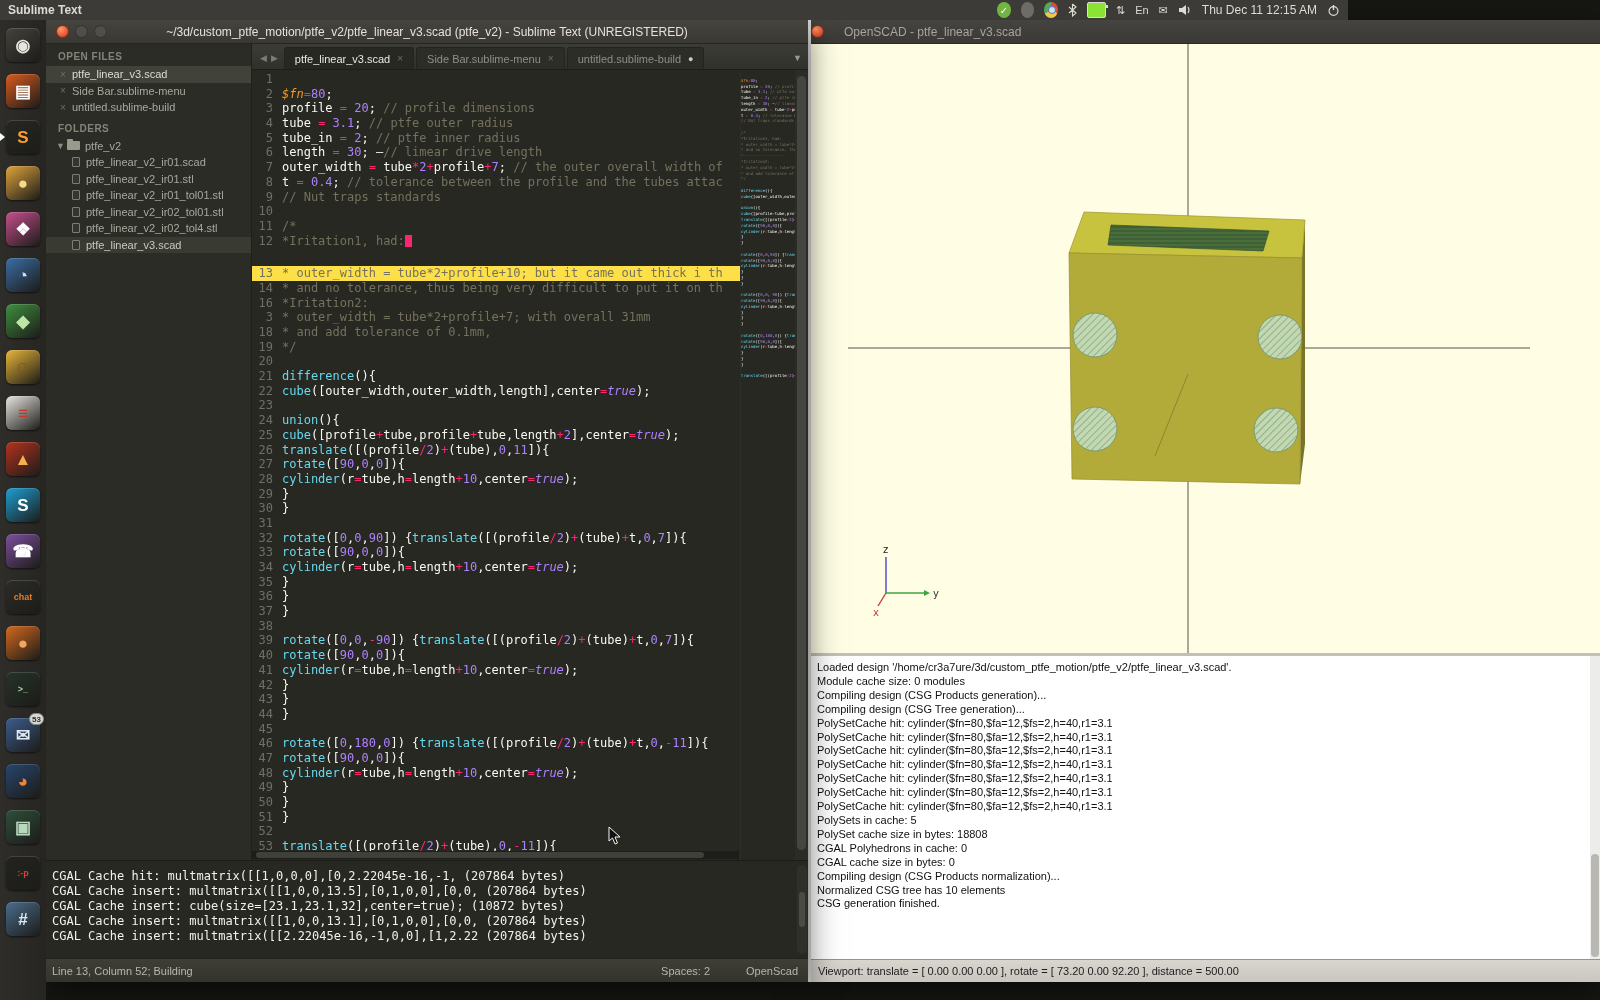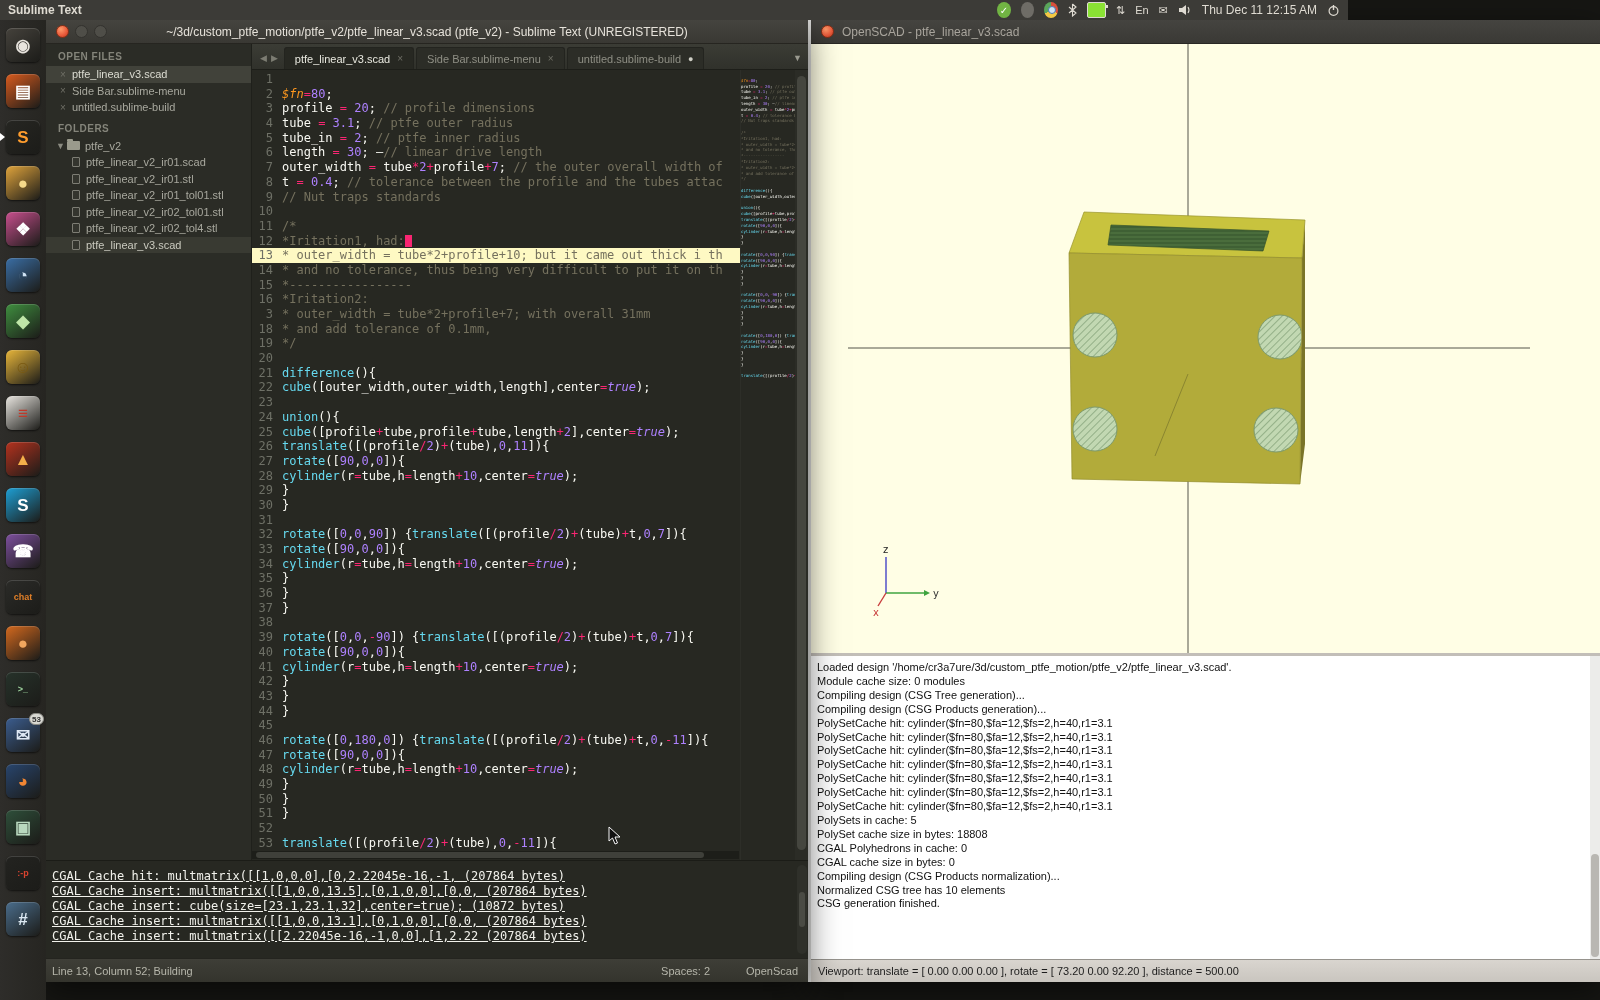--- a/index.html
+++ b/index.html
@@ -82,43 +82,43 @@
   .tab { height:22px; display:flex; align-items:center; gap:7px; padding:0 10px; border:1px solid #23241f; border-bottom:none; background:#2c2d27; border-radius:3px 3px 0 0; margin-right:2px; white-space:nowrap; }
   .tab.active { background:#272822; color:#e8e8df; }
   .tab .tclose { color:#6f6f66; font-size:10px; }
   .tab .tdot { color:#cfcfc6; font-size:9px; }
   .tab-overflow { position:absolute; right:6px; bottom:6px; color:#9a9a90; font-size:9px; }
   .st-editor { flex:1; display:flex; min-height:0; position:relative; background:#272822; }
   .gutter-code { flex:1; display:flex; flex-direction:column; overflow:hidden; padding-top:2px; font-family:"DejaVu Sans Mono", monospace; font-size:12px; }
   .code-row { display:flex; line-height:14.7px; height:14.7px; white-space:pre; color:#f8f8f2; }
   .code-row .ln { width:30px; text-align:right; padding-right:9px; color:#6e7066; flex:none; }
   .code-row .ct { flex:1; overflow:hidden; }
-  .code-row.active { background:#fef9c3; }
+  .code-row.active { background:#fde047;margin-top:18px; }
   .tok-com { color:#75715e; }
   .tok-fn { color:#66d9ef; }
   .tok-num { color:#ae81ff; }
   .tok-op { color:#f92672; }
   .tok-param { color:#fd971f; font-style:italic; }
   .tok-const { color:#ae81ff; font-style:italic; }
   .cursor-block { display:inline-block; width:7px; height:12px; background:#f92672; vertical-align:-2px; }
   .minimap { width:55px; background:#272822; border-left:1px solid #2d2e28; overflow:hidden; padding-top:2px; font-family:"DejaVu Sans Mono", monospace; }
   .minimap .code-row { line-height:5.8px; height:5.8px; font-size:4px; }
   .vscroll { width:13px; background:#2b2c26; position:relative; }
   .vscroll .thumb { position:absolute; left:2px; right:2px; top:6px; bottom:10px; background:#45463f; border-radius:6px; }
   .hscroll { position:absolute; left:0; right:69px; bottom:1px; height:8px; background:#1d1e19; }
   .hscroll .thumb { position:absolute; left:4px; top:1px; height:6px; width:92%; background:#3f403a; border-radius:3px; }
   .st-build { height:98px; background:#272822; border-top:1px solid #1b1c17; padding:8px 0 0 6px; font-family:"DejaVu Sans Mono", monospace; font-size:12px; color:#f2f2ec; position:relative; overflow:hidden; }
-  .build-line { line-height:15px; white-space:pre;text-decoration:underline; }
+  .build-line { line-height:15px; white-space:pre; }
   .st-build .bscroll { position:absolute; right:1px; top:4px; bottom:4px; width:10px; background:#2f302a; border-radius:5px; }
   .st-build .bscroll .thumb { position:absolute; left:2px; right:2px; top:30%; height:40%; background:#4a4b44; border-radius:4px; }
   .st-status { height:24px; background:linear-gradient(#3e3e37,#34342d); border-top:1px solid #24241f; color:#b6b6ab; font-size:11px; display:flex; align-items:center; padding:0 10px 0 6px; }
   .st-status .right { margin-left:auto; display:flex; gap:36px; }
   
   .openscad { left:808px; top:20px; width:792px; height:962px; display:flex; flex-direction:column; background:#fff; border-left:3px solid #dcdcda; z-index:20; }
-  .os-title { height:24px; background:linear-gradient(#454440,#3a3935); border-bottom:1px solid #292824; display:flex; align-items:center; color:#a8a49c; font-size:12px; gap:8px; padding-left:10px; }
+  .os-title { height:24px; background:linear-gradient(#454440,#3a3935); border-bottom:1px solid #292824; display:flex; align-items:center; color:#a8a49c; font-size:12px; gap:20px; }
   .os-viewport { height:612px; background:#fffee5; position:relative; overflow:hidden; border-bottom:3px solid #c2beb8; }
   .os-console { flex:1; background:#ffffff; color:#111; font-size:11px; padding:5px 0 0 6px; position:relative; overflow:hidden; }
   .console-line { line-height:13.9px; white-space:pre; }
   .os-console .cscroll { position:absolute; right:0; top:0; bottom:0; width:10px; background:#ececea; }
   .os-console .cscroll .thumb { position:absolute; left:1px; right:1px; bottom:2px; height:34%; background:#b9b7b2; border-radius:4px; }
   .os-status { height:23px; background:linear-gradient(#d9d5cf,#c9c5bf); border-top:1px solid #96938d; color:#1c1c1c; font-size:11px; display:flex; align-items:center; padding-left:7px; }
   
   .mouse-cursor { position:absolute; left:608px; top:826px; z-index:99; }
 </style>
 </head>
@@ -312,21 +312,20 @@
               <div class="code-row"><span class="ln">5</span><span class="ct">tube_in <span class="tok-op">=</span> <span class="tok-num">2</span>; <span class="tok-com">// ptfe inner radius</span></span></div>
               <div class="code-row"><span class="ln">6</span><span class="ct">length <span class="tok-op">=</span> <span class="tok-num">30</span>; —<span class="tok-com">// limear drive length</span></span></div>
               <div class="code-row"><span class="ln">7</span><span class="ct">outer_width <span class="tok-op">=</span> tube<span class="tok-op">*</span><span class="tok-num">2</span><span class="tok-op">+</span>profile<span class="tok-op">+</span><span class="tok-num">7</span>; <span class="tok-com">// the outer overall width of</span></span></div>
               <div class="code-row"><span class="ln">8</span><span class="ct">t <span class="tok-op">=</span> <span class="tok-num">0.4</span>; <span class="tok-com">// tolerance between the profile and the tubes attac</span></span></div>
               <div class="code-row"><span class="ln">9</span><span class="ct"><span class="tok-com">// Nut traps standards</span></span></div>
               <div class="code-row"><span class="ln">10</span><span class="ct"></span></div>
               <div class="code-row"><span class="ln">11</span><span class="ct"><span class="tok-com">/*</span></span></div>
               <div class="code-row"><span class="ln">12</span><span class="ct"><span class="tok-com">*Iritation1, had:</span><span class="cursor-block"></span></span></div>
               <div class="code-row active"><span class="ln">13</span><span class="ct"><span class="tok-com">* outer_width = tube*2+profile+10; but it came out thick i th</span></span></div>
               <div class="code-row"><span class="ln">14</span><span class="ct"><span class="tok-com">* and no tolerance, thus being very difficult to put it on th</span></span></div>
-              <div class="code-row"><span class="ln">15</span><span class="ct"><span class="tok-com">*-----------------</span></span></div>
               <div class="code-row"><span class="ln">16</span><span class="ct"><span class="tok-com">*Iritation2:</span></span></div>
               <div class="code-row"><span class="ln">3</span><span class="ct"><span class="tok-com">* outer_width = tube*2+profile+7; with overall 31mm</span></span></div>
               <div class="code-row"><span class="ln">18</span><span class="ct"><span class="tok-com">* and add tolerance of 0.1mm,</span></span></div>
               <div class="code-row"><span class="ln">19</span><span class="ct"><span class="tok-com">*/</span></span></div>
               <div class="code-row"><span class="ln">20</span><span class="ct"></span></div>
               <div class="code-row"><span class="ln">21</span><span class="ct"><span class="tok-fn">difference</span>(){</span></div>
               <div class="code-row"><span class="ln">22</span><span class="ct"><span class="tok-fn">cube</span>([outer_width,outer_width,length],center<span class="tok-op">=</span><span class="tok-const">true</span>);</span></div>
               <div class="code-row"><span class="ln">23</span><span class="ct"></span></div>
               <div class="code-row"><span class="ln">24</span><span class="ct"><span class="tok-fn">union</span>(){</span></div>
               <div class="code-row"><span class="ln">25</span><span class="ct"><span class="tok-fn">cube</span>([profile<span class="tok-op">+</span>tube,profile<span class="tok-op">+</span>tube,length<span class="tok-op">+</span><span class="tok-num">2</span>],center<span class="tok-op">=</span><span class="tok-const">true</span>);</span></div>
@@ -490,22 +489,22 @@
           <text x="47" y="48" fill="#333">y</text>
           <line x1="0" y1="44" x2="-8" y2="57" stroke="#c83c3c" stroke-width="1.4"></line>
           <text x="-13" y="67" fill="#c83c3c">x</text>
         </g>
       </svg>
     </div>
     <div class="os-console">
       <div id="console-lines">
           <div class="console-line">Loaded design '/home/cr3a7ure/3d/custom_ptfe_motion/ptfe_v2/ptfe_linear_v3.scad'.</div>
           <div class="console-line">Module cache size: 0 modules</div>
+          <div class="console-line">Compiling design (CSG Products generation)...</div>
           <div class="console-line">Compiling design (CSG Tree generation)...</div>
-          <div class="console-line">Compiling design (CSG Products generation)...</div>
           <div class="console-line">PolySetCache hit: cylinder($fn=80,$fa=12,$fs=2,h=40,r1=3.1</div>
           <div class="console-line">PolySetCache hit: cylinder($fn=80,$fa=12,$fs=2,h=40,r1=3.1</div>
           <div class="console-line">PolySetCache hit: cylinder($fn=80,$fa=12,$fs=2,h=40,r1=3.1</div>
           <div class="console-line">PolySetCache hit: cylinder($fn=80,$fa=12,$fs=2,h=40,r1=3.1</div>
           <div class="console-line">PolySetCache hit: cylinder($fn=80,$fa=12,$fs=2,h=40,r1=3.1</div>
           <div class="console-line">PolySetCache hit: cylinder($fn=80,$fa=12,$fs=2,h=40,r1=3.1</div>
           <div class="console-line">PolySetCache hit: cylinder($fn=80,$fa=12,$fs=2,h=40,r1=3.1</div>
           <div class="console-line">PolySets in cache: 5</div>
           <div class="console-line">PolySet cache size in bytes: 18808</div>
           <div class="console-line">CGAL Polyhedrons in cache: 0</div>

